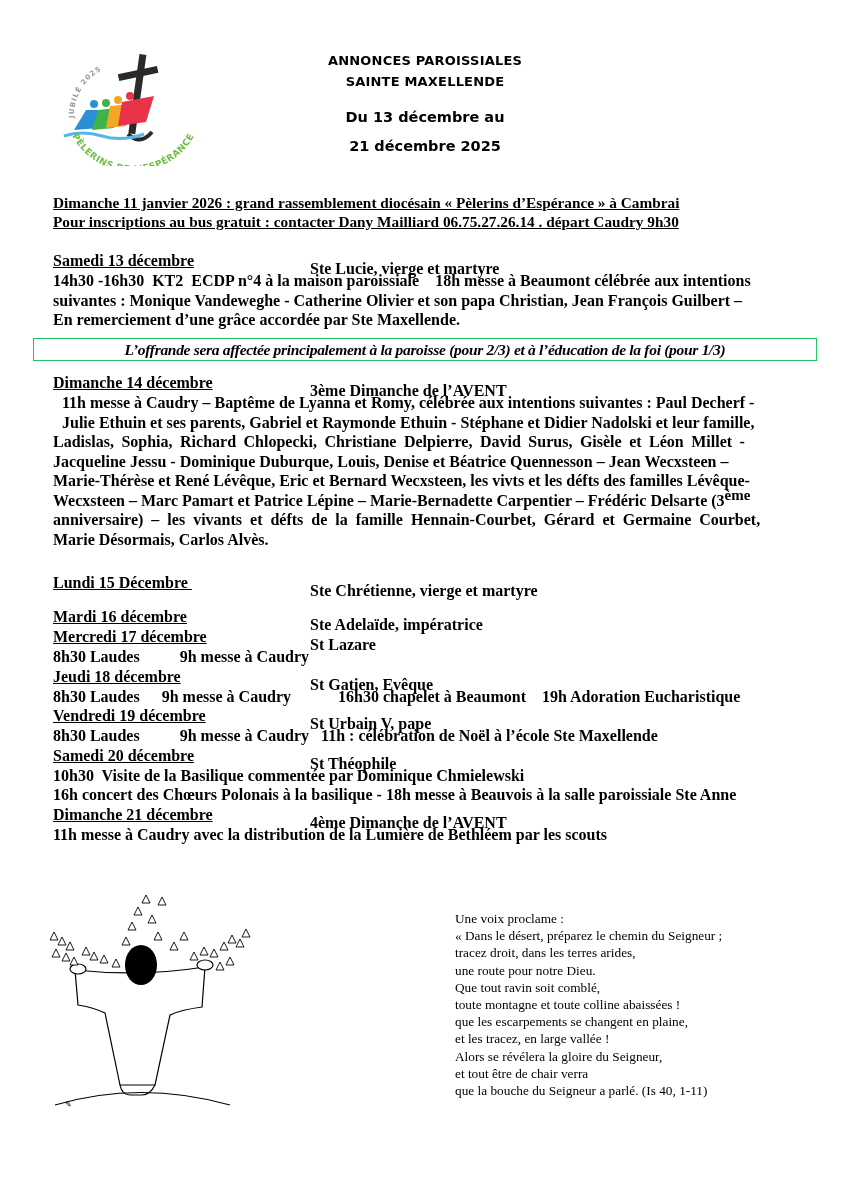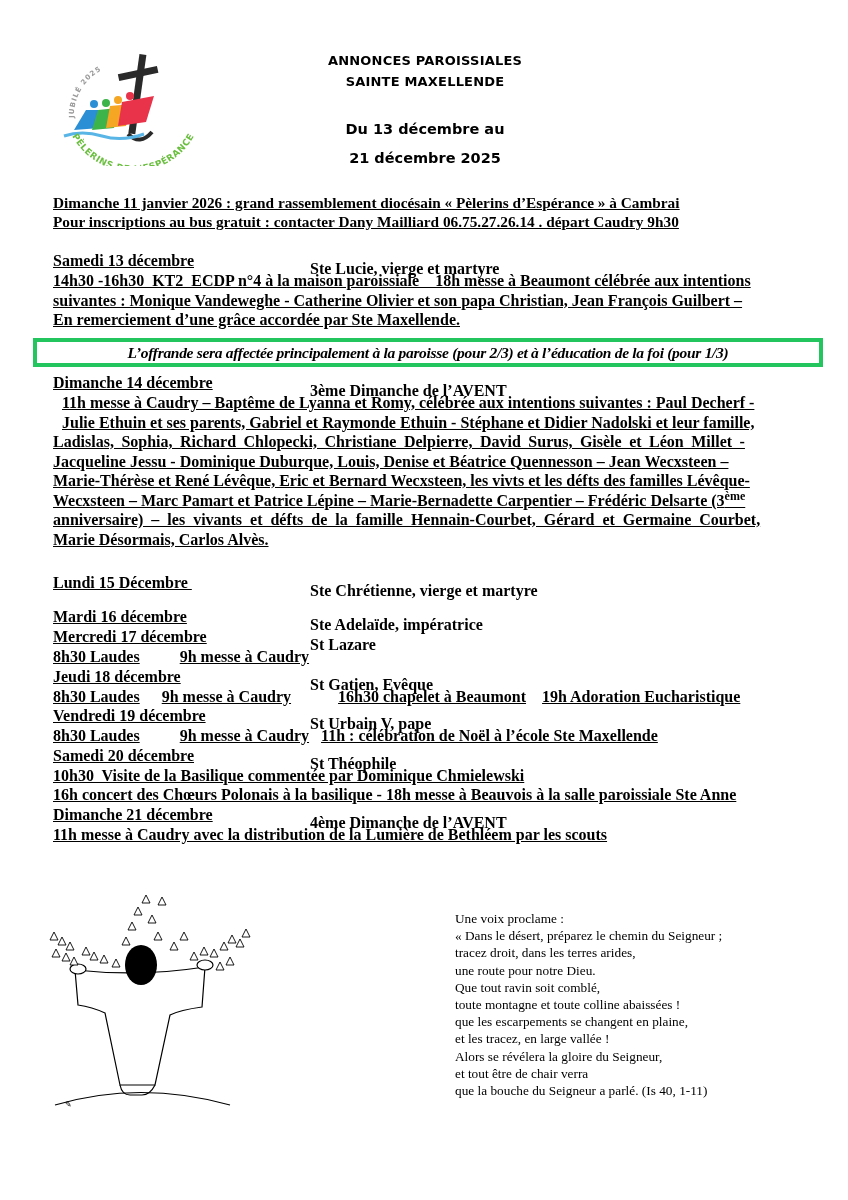--- a/index.html
+++ b/index.html
@@ -2,35 +2,35 @@
 <html><head>
 <meta charset="utf-8">
 <style>
   html, body { margin: 0; padding: 0; background: #ffffff; }
   body { width: 848px; height: 1200px; position: relative; overflow: hidden; color: #000; }
   .page { position: absolute; left: 0; top: 0; width: 848px; height: 1200px; }
   .logo { position: absolute; left: 52px; top: 48px; width: 160px; height: 118px; }
   .header { position: absolute; left: 250px; top: 50px; width: 350px; text-align: center;
             font-family: "DejaVu Sans", sans-serif; font-weight: bold; }
   .header .t1 { font-size: 13px; line-height: 21px; letter-spacing: 0.2px; }
-  .header .t2 { font-size: 14.5px; line-height: 21px; margin-top: 27px; }
-  .serif { font-family: "Liberation Serif", serif; font-weight: bold; font-size: 16px; text-decoration: underline; }
+  .header .t2 { font-size: 14.5px; line-height: 21px; margin-top: 15px; }
+  .serif { font-family: "Liberation Serif", serif; font-weight: bold; font-size: 16px; }
   .announce { position: absolute; left: 53px; top: 193px; line-height: 19px; font-size: 15.3px; }
   .announce div { text-decoration: underline; white-space: nowrap; }
   .block { position: absolute; left: 53px; width: 750px; line-height: 19.5px; }
   .day-head { white-space: nowrap; position: relative; height: 20px; }
   .day-head .d { text-decoration: underline; position: absolute; left: 0; top: 0; }
   .day-head .s { position: absolute; left: 257px; top: 8px; }
   .line { white-space: nowrap; }
   .just { text-align: justify; text-align-last: left; margin-left: 9px; }
-  .offrande { position: absolute; left: 33px; top: 338px; width: 782px; height: 21px; border: 4px solid #22c55e;
+  .offrande { position: absolute; left: 33px; top: 338px; width: 782px; height: 21px; border: 1px solid #22c55e;
               font-family: "Liberation Serif", serif; font-weight: bold; font-style: italic; font-size: 15.5px;
               text-align: center; line-height: 21px; letter-spacing: -0.3px; }
   .gap { display: inline-block; }
-  sup { font-size: 12px; line-height: 0; vertical-align: 6px; margin-top: 24px; }
+  sup { font-size: 15px; line-height: 0; vertical-align: 6px; margin-top: 24px; }
   .poem { position: absolute; left: 455px; top: 910px; font-family: "Liberation Serif", serif; font-size: 13.3px;
           line-height: 17.2px; white-space: nowrap; }
   .drawing { position: absolute; left: 30px; top: 885px; width: 240px; height: 240px; }
 </style>
 </head>
 <body>
 
 <div class="page">
 
   <svg class="logo" viewBox="0 0 160 118">

